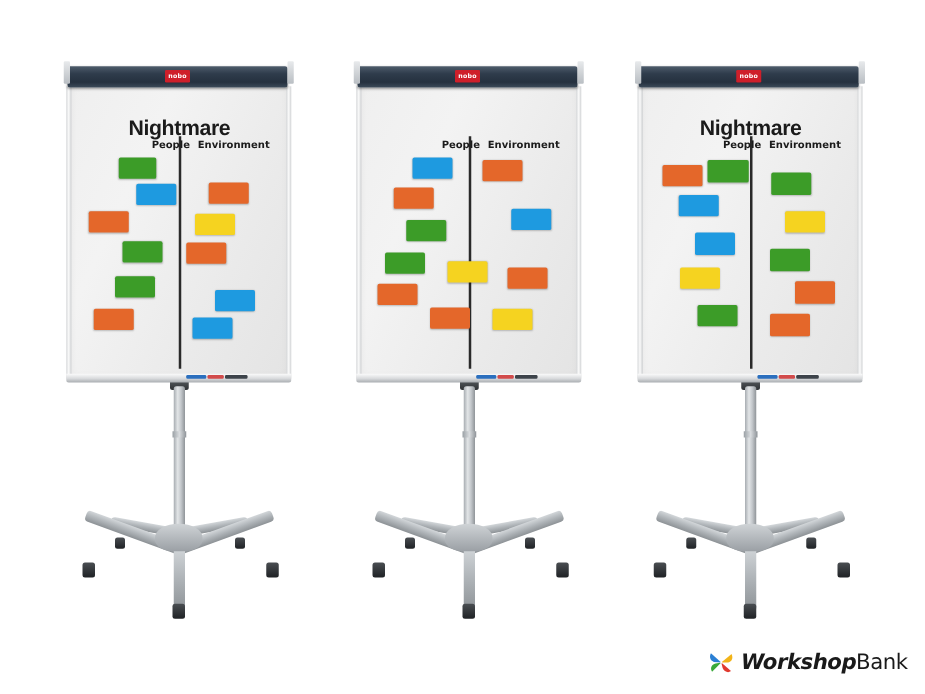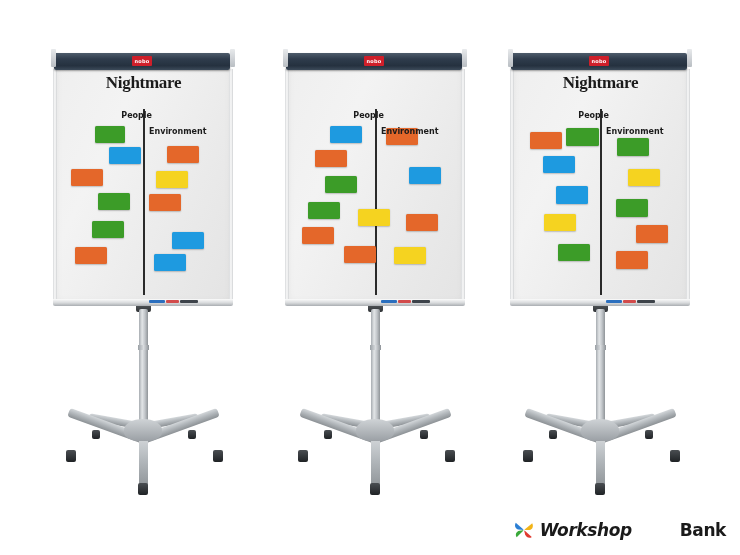--- a/index.html
+++ b/index.html
@@ -115,24 +115,24 @@
     border-radius: 1px;
   }
   .pen-blue  { left: 96px; width: 16px; background: #2b6fbe; }
   .pen-red   { left: 113px; width: 13px; background: #d24b4b; }
   .pen-black { left: 127px; width: 18px; background: #3d434a; }
 
   
   .board-title {
     position: absolute;
     left: 0;
-    top: 4px;
+    top: 24px;
     width: 100%;
     text-align: center;
-    font-family: Liberation Serif, serif;
+    font-family: Liberation Sans, sans-serif;
     font-size: 17px;
     font-weight: bold;
     letter-spacing: -0.3px;
     color: #1b1b1b;
     z-index: 4;
   }
   .col-divider {
     position: absolute;
     left: 86px;
     top: 40px;
@@ -144,21 +144,21 @@
   .col-label {
     position: absolute;
     top: 42px;
     font-size: 8px;
     font-weight: bold;
     color: #1b1b1b;
     z-index: 4;
     white-space: nowrap;
   }
   .col-label-people { left: 33px; width: 62px; text-align: right; }
-  .col-label-env    { left: 92px; width: 76px; text-align: left; margin-top: 16px; }
+  .col-label-env    { left: 92px; width: 76px; text-align: center; }
 
   .notes-layer {
     position: absolute;
     left: 0; top: 0;
     width: 173px;
     height: 232px;
     z-index: 3;
   }
   .note {
     position: absolute;
@@ -243,21 +243,21 @@
   }
   .logo-mark { width: 22px; height: 22px; display: block; }
   .logo-text {
     font-family: "DejaVu Sans", "Liberation Sans", sans-serif;
     font-size: 17px;
     color: #1a1a1a;
     letter-spacing: -0.4px;
     white-space: nowrap;
   }
   .logo-text .lt-bold { font-weight: bold; font-style: italic; }
-  .logo-text .lt-light { font-weight: bold; padding-left: 48px; }
+  .logo-text .lt-light { font-weight: normal; }
 </style>
 </head>
 <body>
 
 <div id="stage">
 
   <div class="flipchart fc1">
     <div class="stand-collar"></div>
     <div class="stand-pole"></div>
     <div class="stand-pole-joint"></div>

